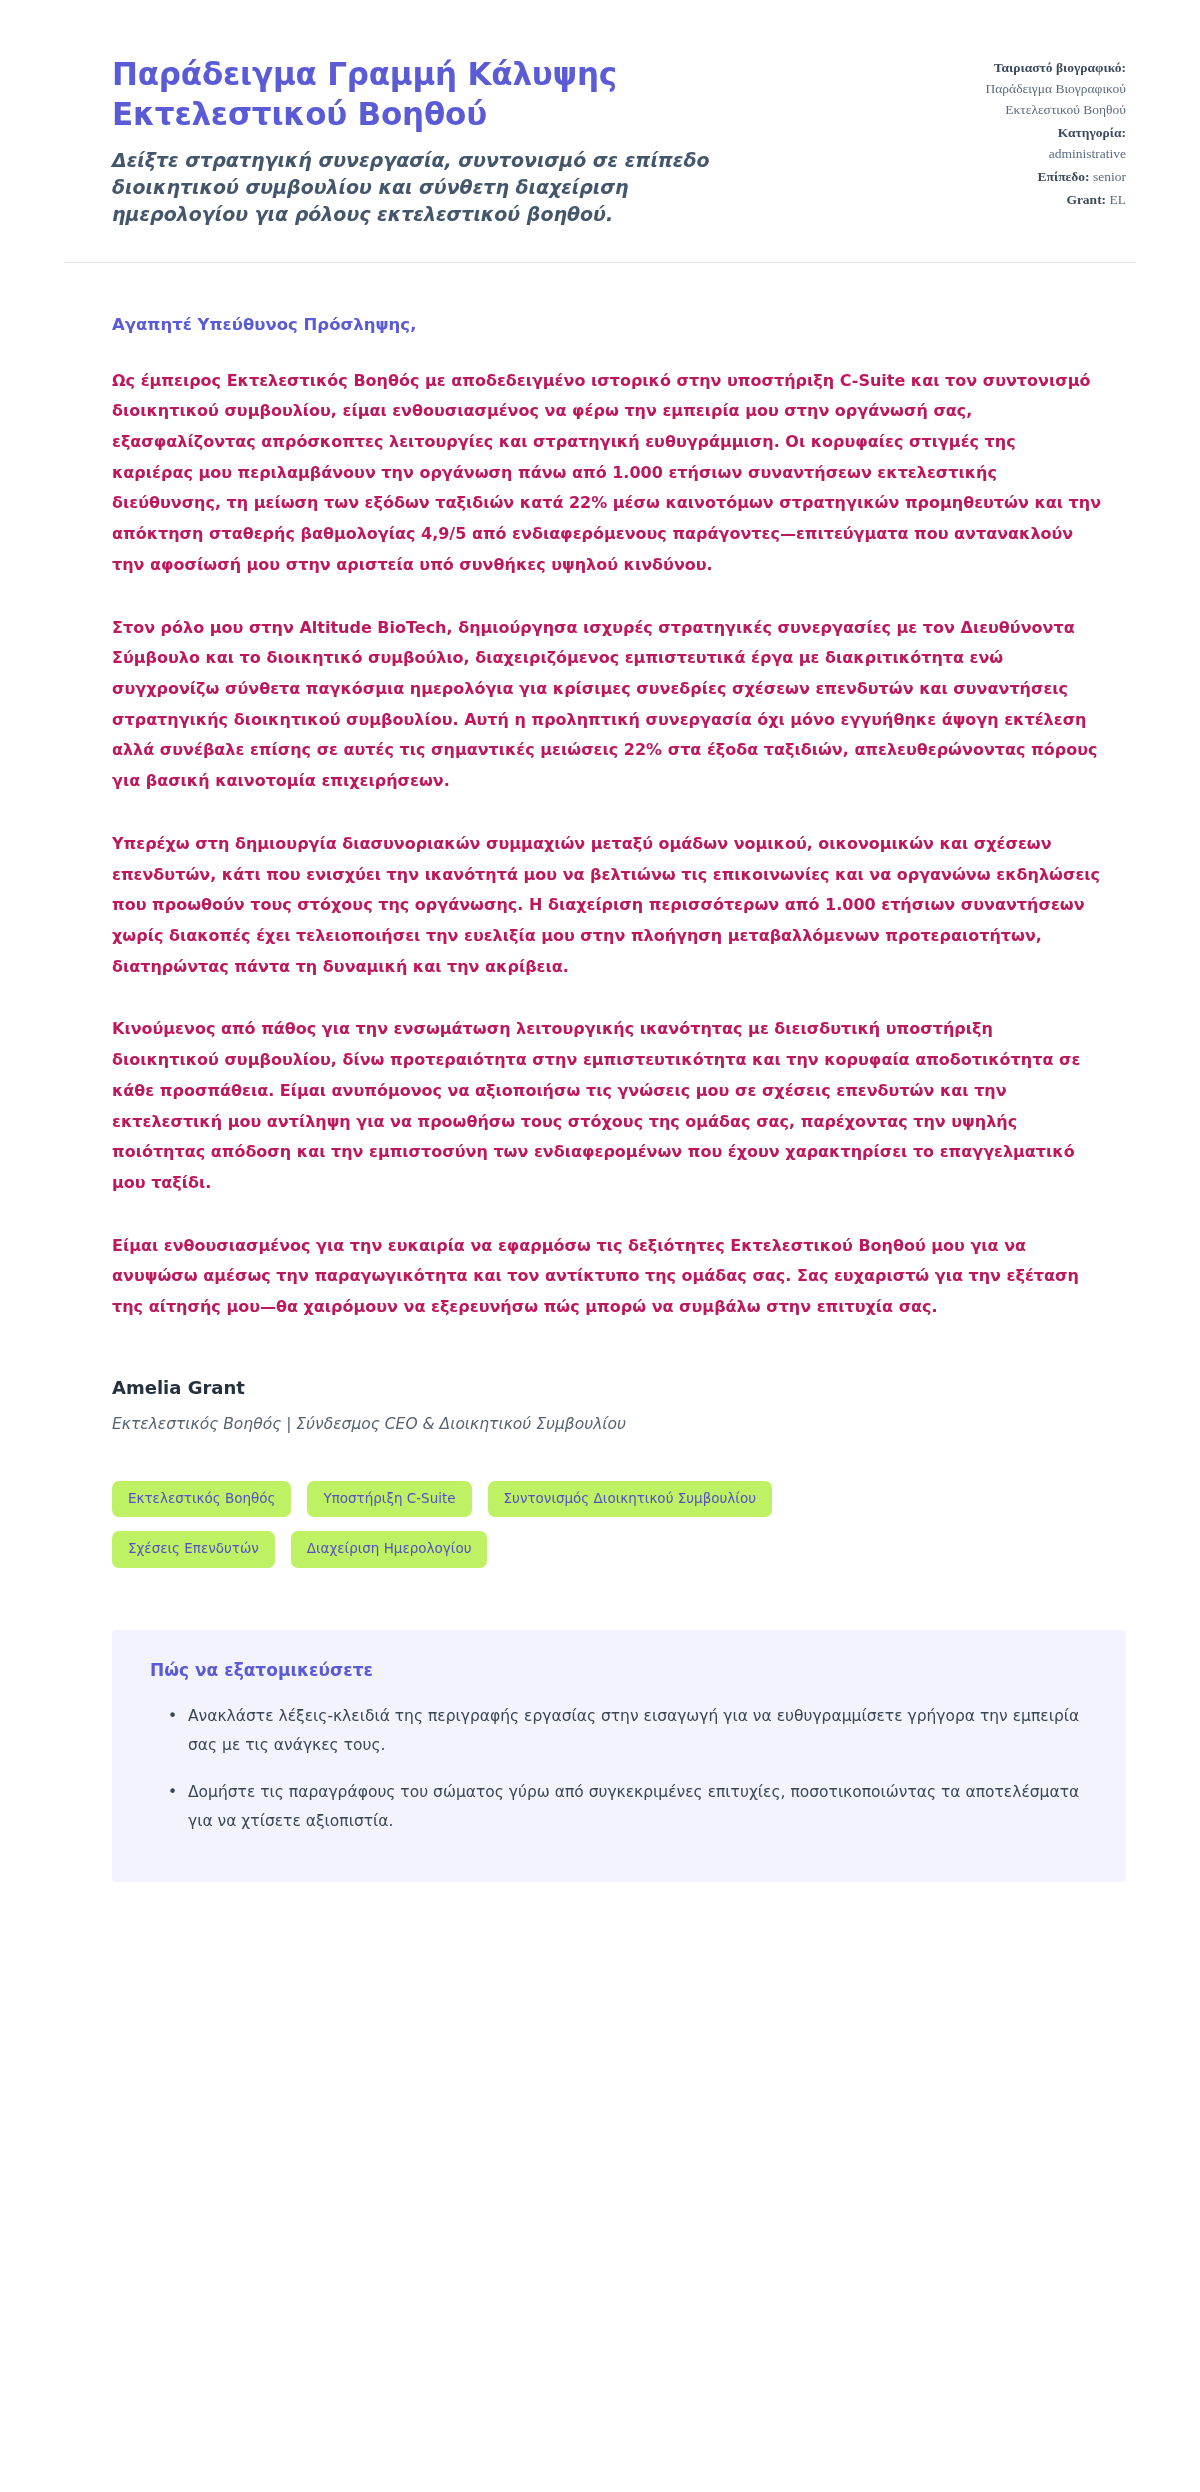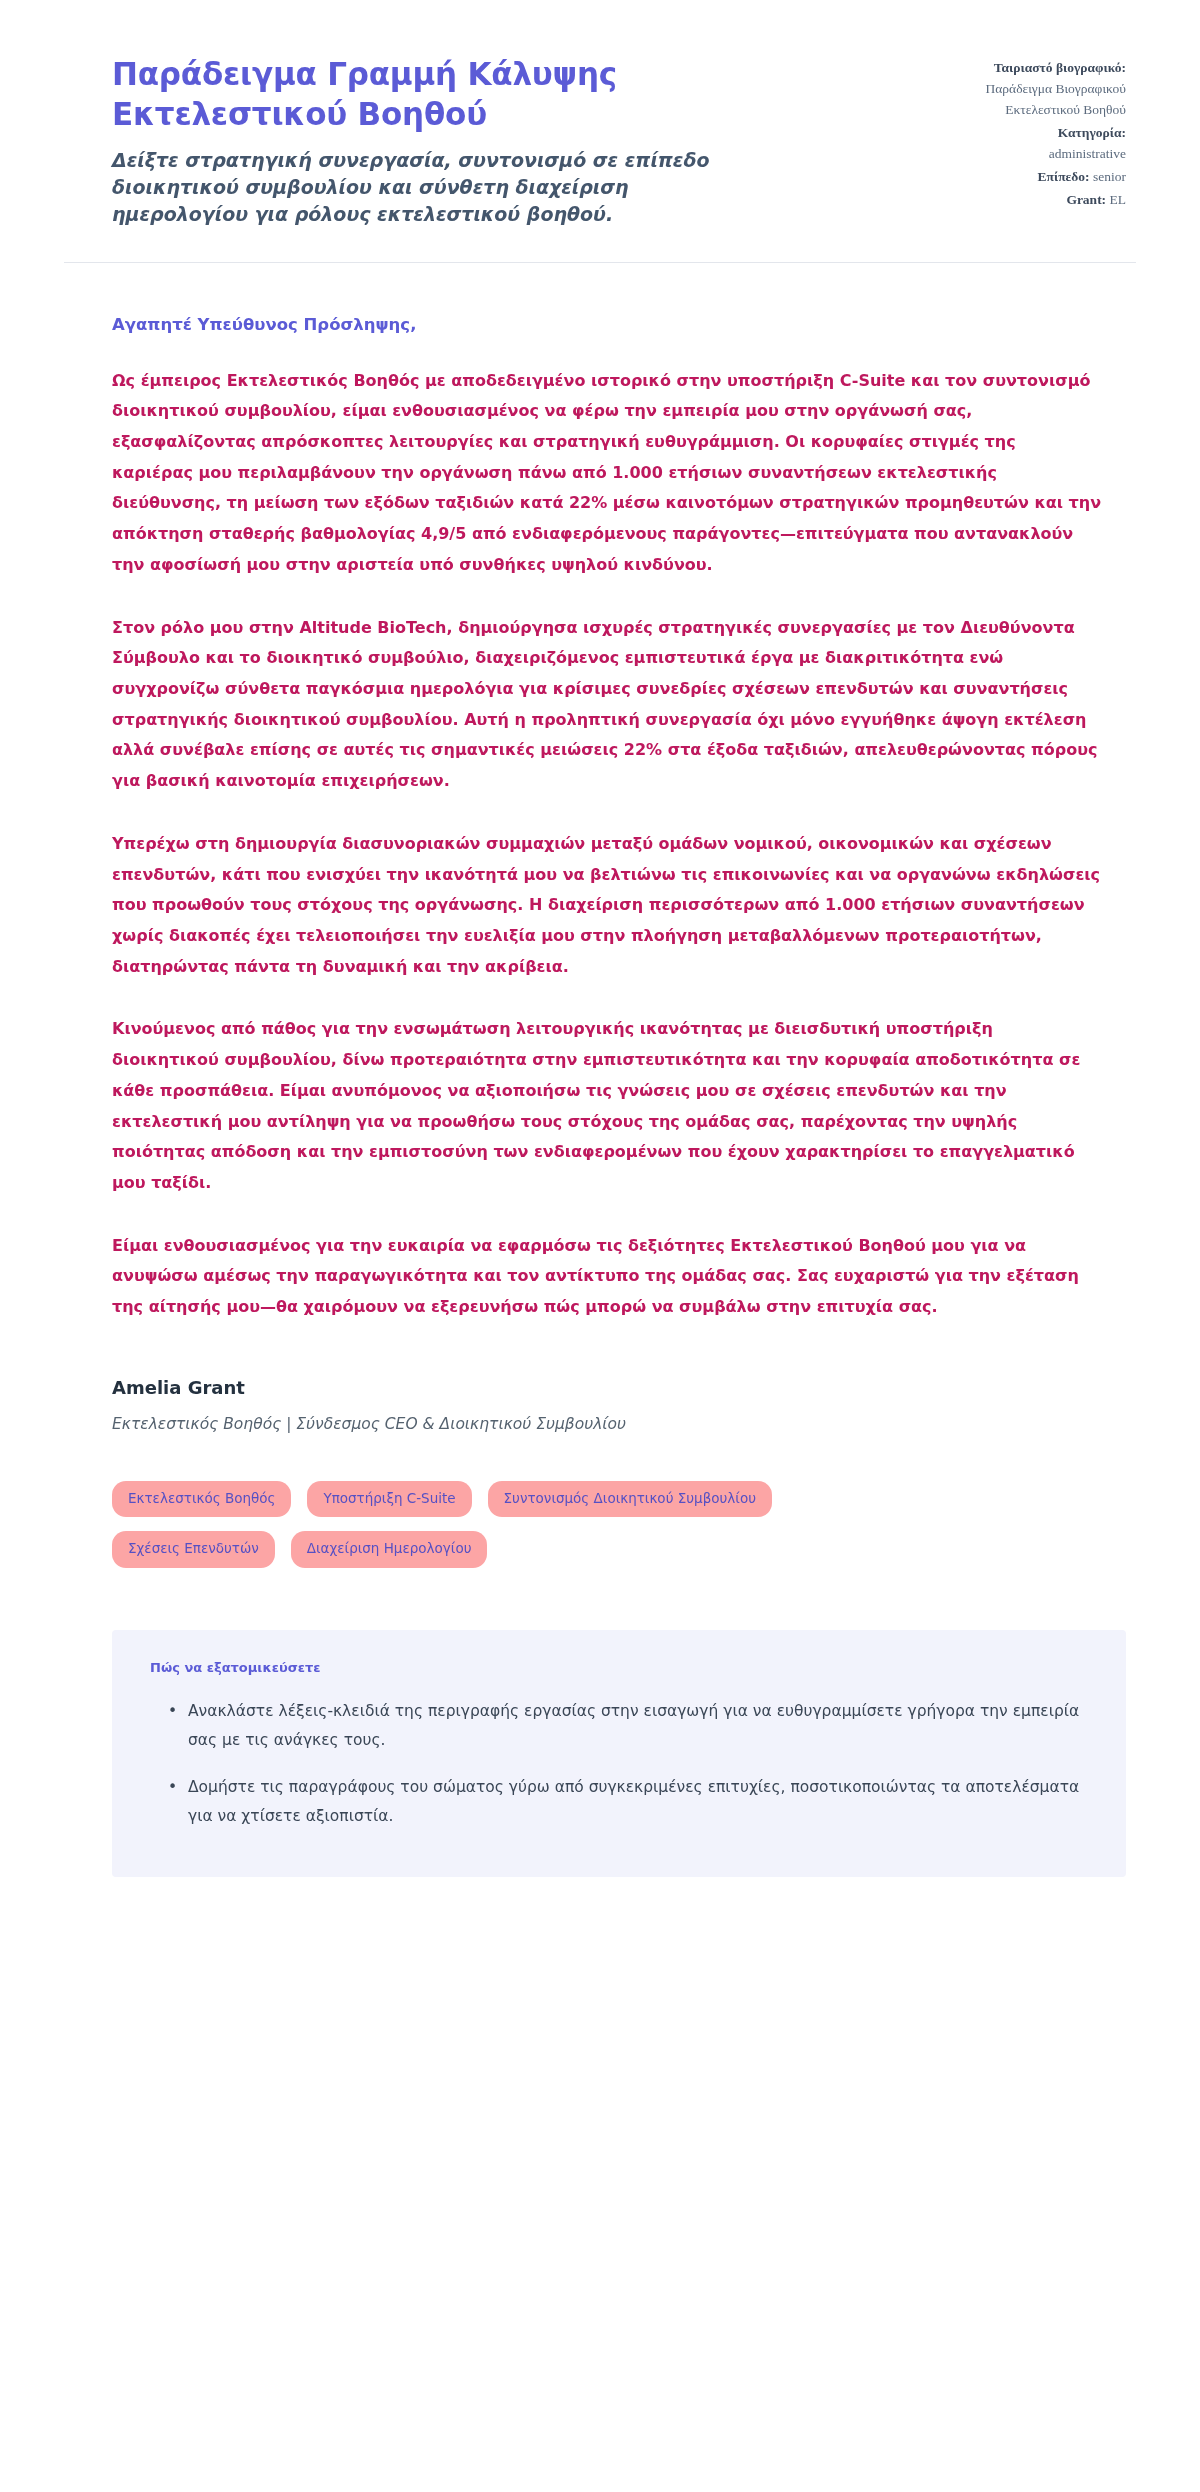--- a/index.html
+++ b/index.html
@@ -117,39 +117,39 @@
     margin: 44px 0 0 0;
     padding: 0;
     list-style: none;
     display: flex;
     flex-wrap: wrap;
     gap: 14px 16px;
     max-width: 800px;
   }
   .tag {
     display: inline-block;
-    background: #fca5a5;
+    background: #bef264;
     color: #5550c4;
     font-size: 13.5px;
     line-height: 1;
     padding: 11px 16px 12px 16px;
-    border-radius: 14px;
+    border-radius: 7px;
     white-space: nowrap;
   }
 
   
   .callout {
     margin: 62px 10px 0 48px;
     background: #f2f3fc;
     border-radius: 4px;
     padding: 30px 38px 34px 38px;
   }
   .callout-title {
     margin: 0;
-    font-size: 13px;
+    font-size: 17px;
     font-weight: 700;
     color: #5b5bd6;
   }
   .callout-list {
     margin: 22px 0 0 0;
     padding: 0 0 0 22px;
     list-style: none;
   }
   .callout-list li {
     position: relative;

